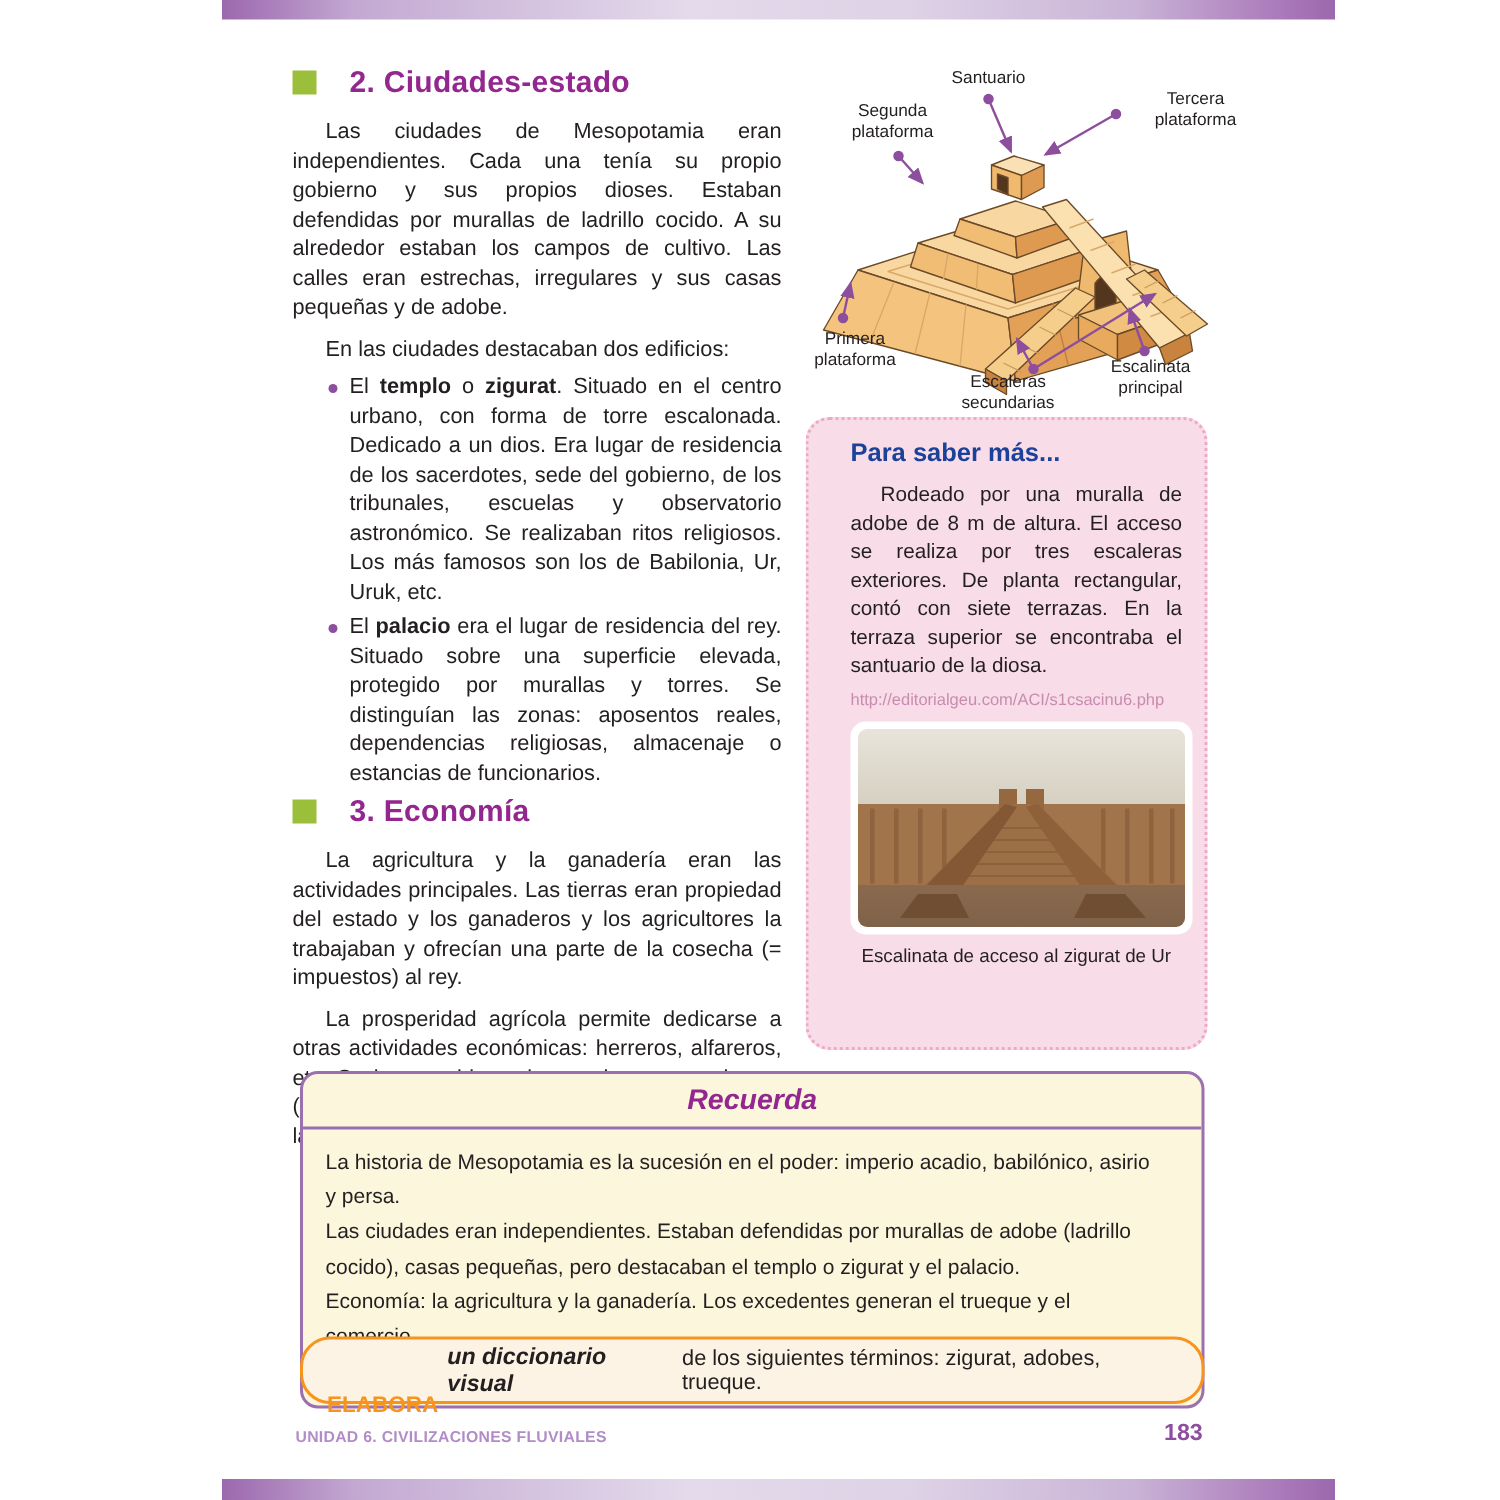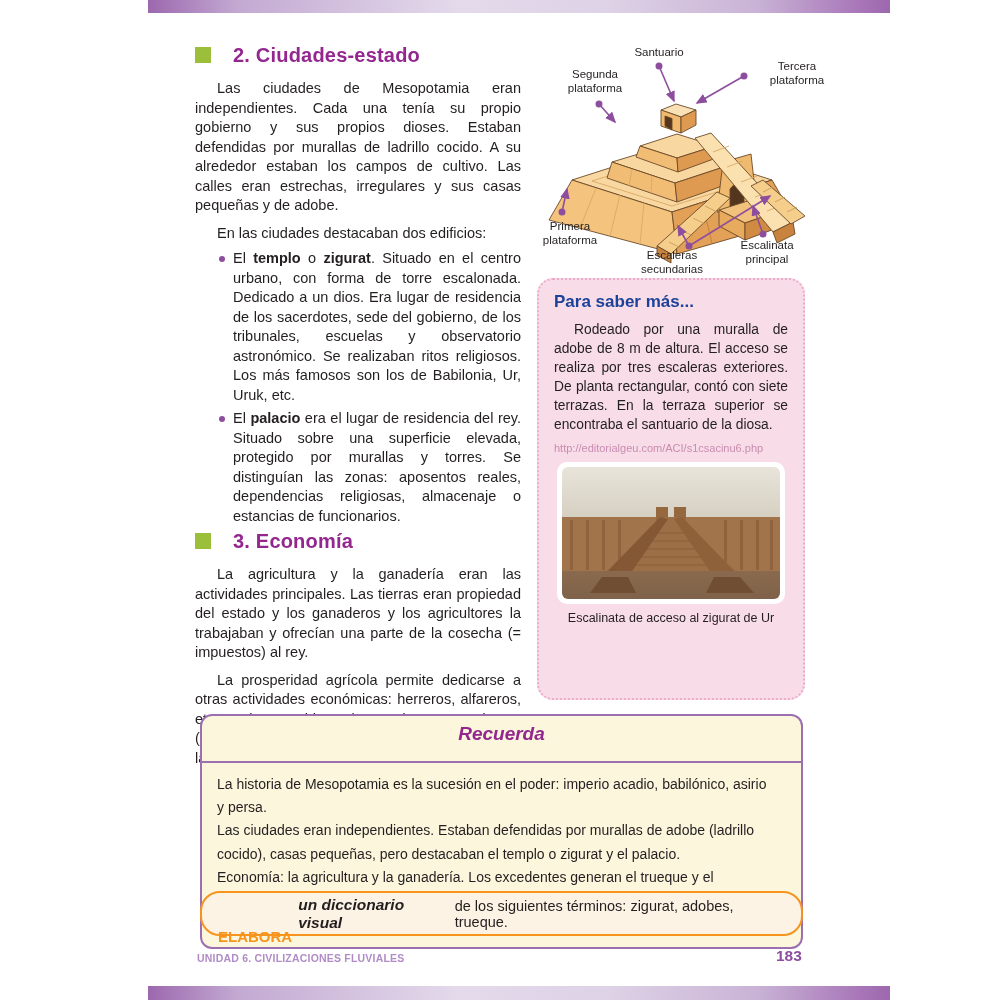--- a/index.html
+++ b/index.html
@@ -25,32 +25,32 @@
   .mt{margin-top:20px;}
 
   
   .diagram{position:absolute;left:537px;top:40px;width:270px;height:238px;}
   .diagram svg{position:absolute;left:0;top:0;}
   .dlabel{position:absolute;font-size:11.5px;line-height:13.5px;white-space:pre-line;
           text-align:center;color:#231F20;}
 
   
   .sabermas{position:absolute;left:537px;top:278px;width:268px;height:422px;box-sizing:border-box;
-            background:#F8DCE8;border:2px dotted #EFA9C8;border-radius:16px;padding:12px 15px 12px 15px;}
+            background:#F8DCE8;border:2px dotted #EFA9C8;border-radius:16px;padding:12px 15px 12px 28px;}
   .sabermas h3{margin:0 0 8px 0;font-size:17px;font-weight:bold;color:#1B4298;}
   .sabermas p.txt{margin:0 0 8px 0;text-indent:20px;text-align:justify;font-size:13.8px;line-height:19px;}
   .sabermas .url{font-size:11px;color:#C98CB0;margin:2px 0 8px 0;}
   .photo{width:228px;margin:2px auto 0 auto;background:#ffffff;border-radius:10px;padding:5px;box-sizing:border-box;}
   .photo svg{display:block;border-radius:6px;}
   .caption{margin-top:7px;text-align:center;font-size:12.5px;}
 
   
   .recuerda{position:absolute;left:200px;top:714px;width:603px;box-sizing:border-box;
             background:#FCF6DC;border:2.5px solid #9B6FB0;border-radius:12px;overflow:hidden;}
-  .recuerda .hd{padding:7px 0 16px 0;text-align:center;font-size:19px;font-weight:bold;font-style:italic;
+  .recuerda .hd{padding:7px 0 6px 0;text-align:center;font-size:19px;font-weight:bold;font-style:italic;
                 color:#93278F;border-bottom:2.5px solid #9B6FB0;}
   .recuerda .bd{padding:10px 26px 12px 15px;font-size:14px;line-height:23.2px;}
   .recuerda .bd div{margin:0;}
 
   
   .elabora{position:absolute;left:200px;top:891px;width:603px;height:45px;box-sizing:border-box;
            background:#FDF3E4;border:2.5px solid #F7941D;border-radius:20px;
            display:flex;align-items:center;padding:0 16px;font-size:14.5px;}
   .elabora .kw{color:#F7941D;font-weight:bold;font-size:15px;margin-right:6px;margin-top:45px;}
   .elabora .em{font-weight:bold;font-style:italic;font-size:15.5px;margin-right:5px;}

